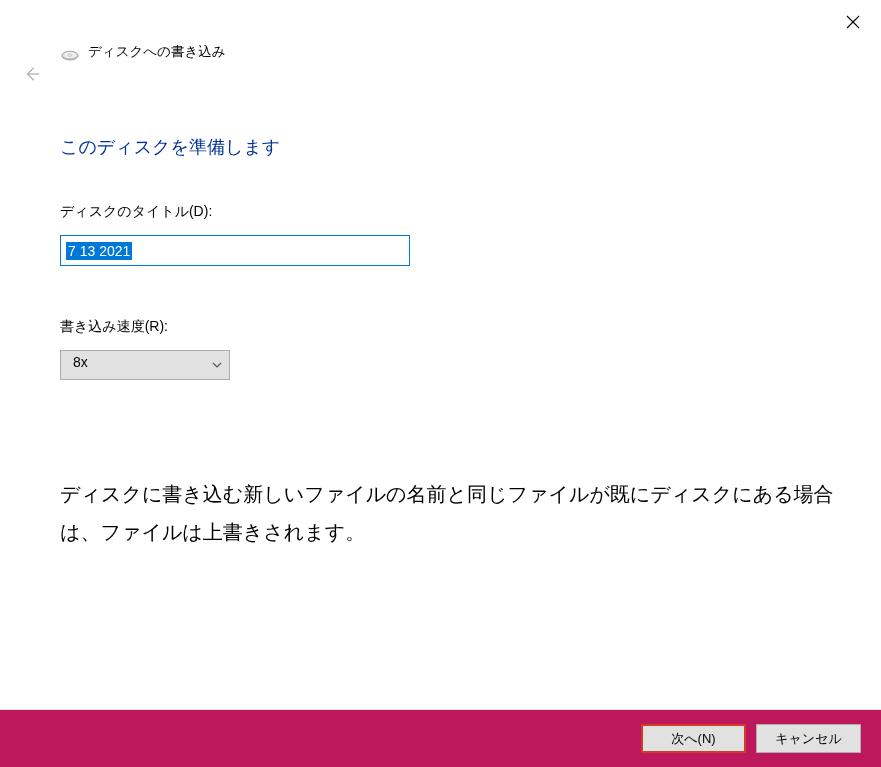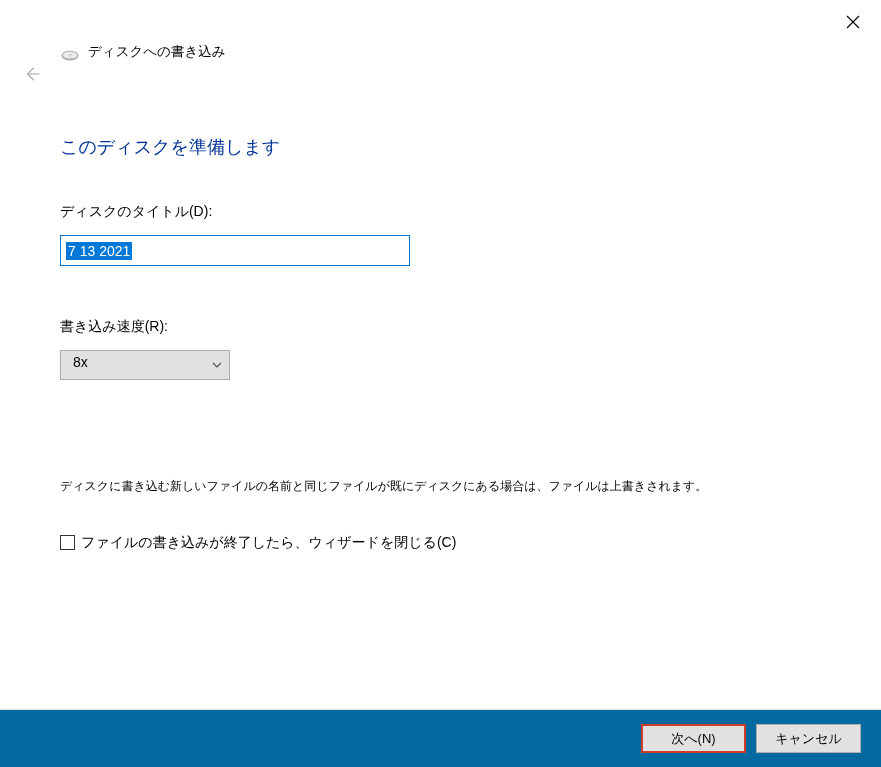--- a/index.html
+++ b/index.html
@@ -139,25 +139,25 @@
 
     .select-arrow {
       position: absolute;
       right: 8px;
       top: 50%;
       transform: translateY(-50%);
       pointer-events: none;
     }
 
     .description {
-      font-size: 12px;
+      font-size: 20px;
       line-height: 1.9;
       color: #000000;
       margin-top: 95px;
-      margin-bottom: 36px;
+      margin-bottom: 77px;
     }
 
     .checkbox-row {
       display: flex;
       align-items: center;
       gap: 6px;
       font-size: 14px;
     }
 
     .checkbox {
@@ -168,21 +168,21 @@
       cursor: pointer;
       flex-shrink:0;
     }
 
     .footer {
       position: absolute;
       bottom: 0;
       left: 0;
       right: 0;
       height: 58px;
-      background: #0369a1;
+      background: #be185d;
       border-top: 1px solid #dfdfdf;
       display: flex;
       justify-content: flex-end;
       align-items: center;
       padding-right: 20px;
       gap: 10px;
     }
 
     .btn {
       min-width: 105px;
@@ -254,24 +254,20 @@
         <span>8x</span>
       </div>
       <svg class="select-arrow" width="10" height="6" viewBox="0 0 10 6">
         <path d="M1 1 L5 5 L9 1" fill="none" stroke="#555" stroke-width="1.2"></path>
       </svg>
     </div>
   </div>
 
   <p class="description">ディスクに書き込む新しいファイルの名前と同じファイルが既にディスクにある場合は、ファイルは上書きされます。</p>
 
-  <div class="checkbox-row">
-    <div class="checkbox"></div>
-    <span>ファイルの書き込みが終了したら、ウィザードを閉じる(C)</span>
-  </div>
 </div>
 
 <div class="footer">
   <button class="btn primary">
     <span>次へ(N)</span>
   </button>
   <button class="btn">
     <span>キャンセル</span>
   </button>
 </div>

